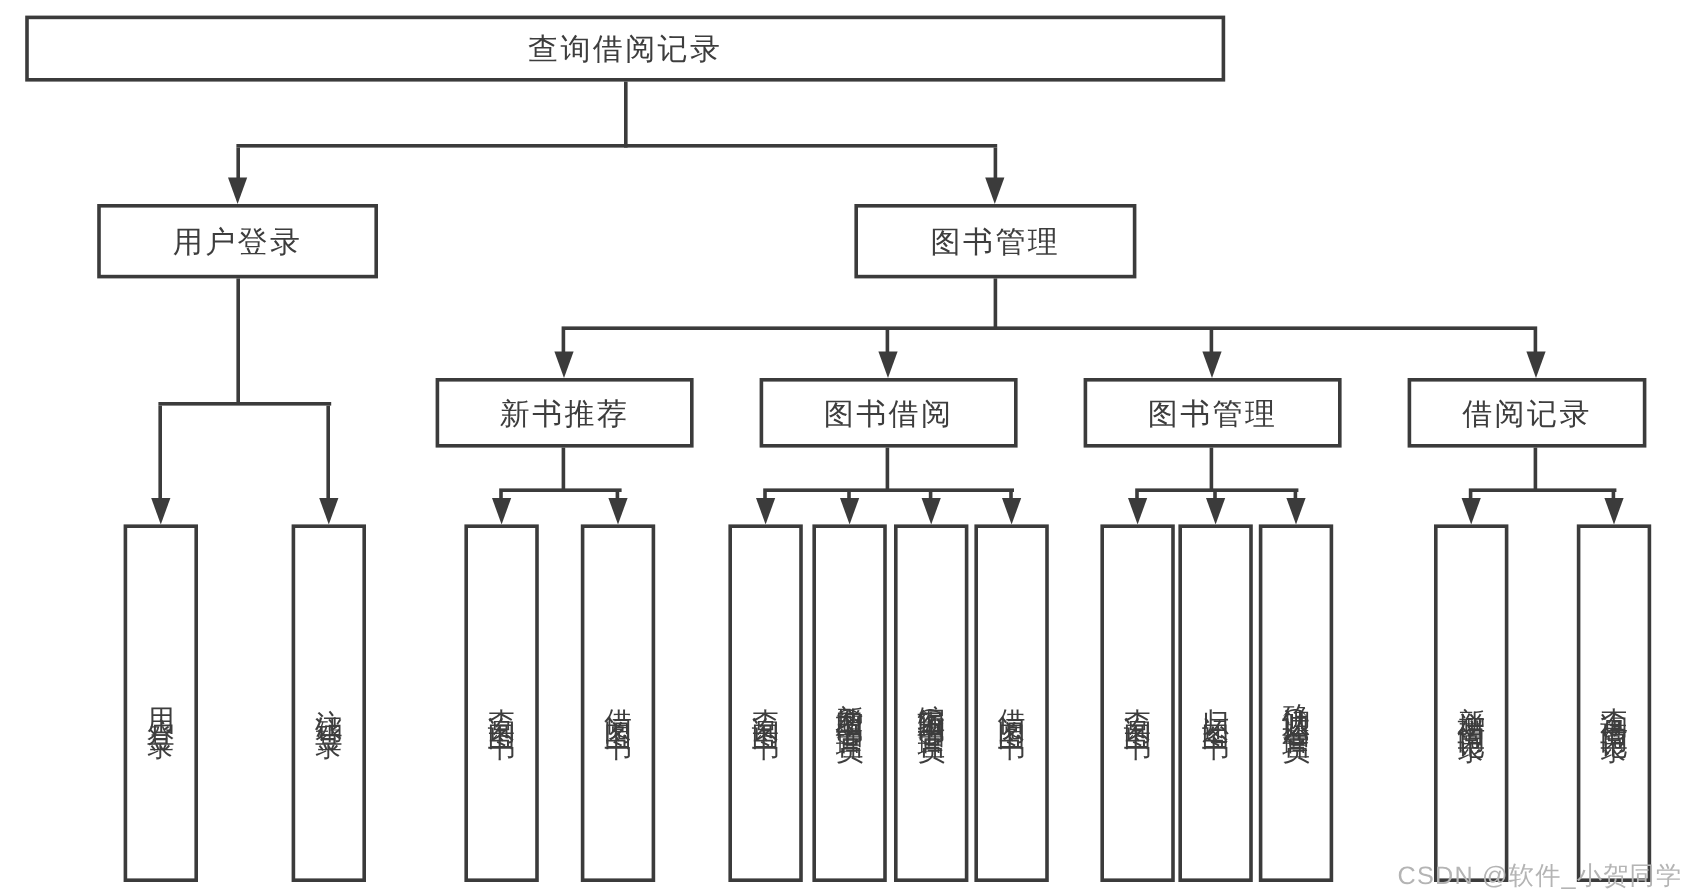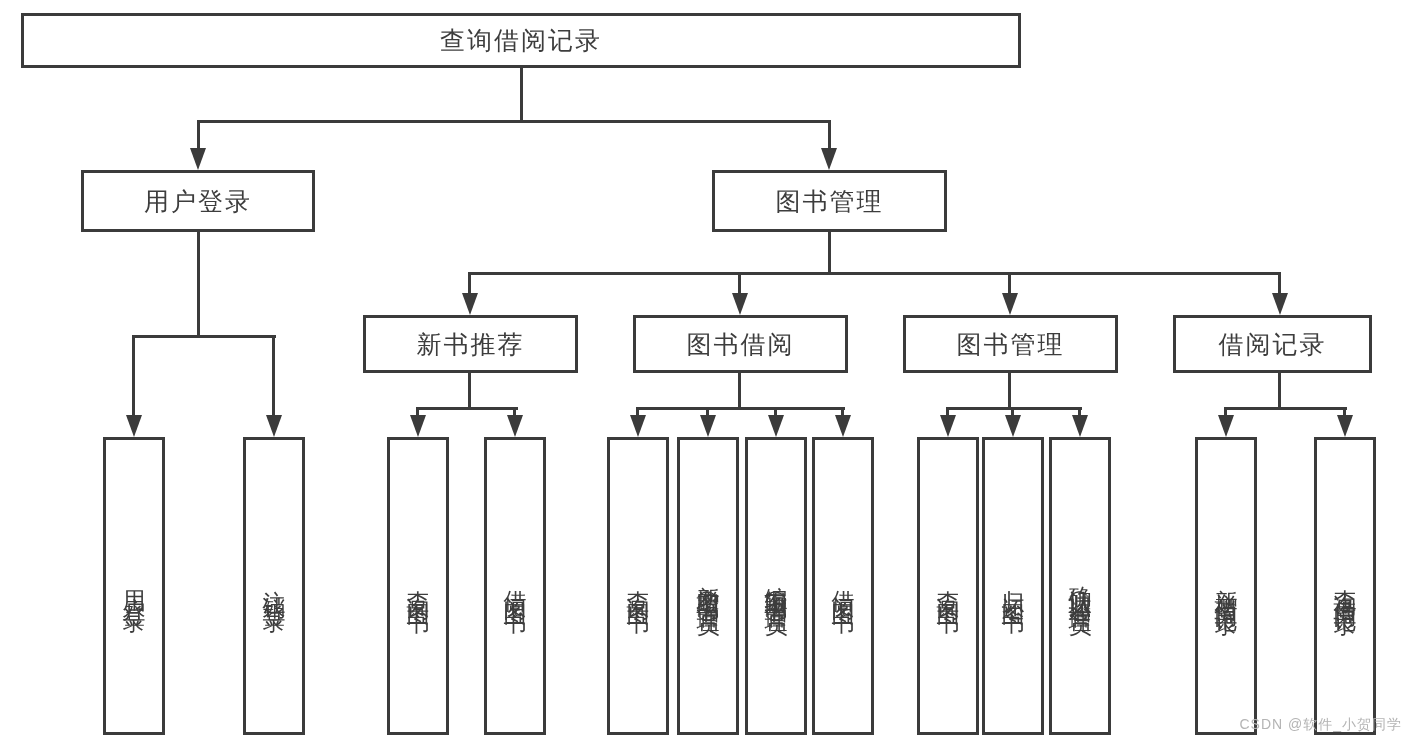--- a/index.html
+++ b/index.html
@@ -53,21 +53,21 @@
     position: absolute;
     width: 0; height: 0;
     border-left: 8px solid transparent;
     border-right: 8px solid transparent;
     border-top: 22px solid var(--line);
   }
   .watermark {
     position: absolute;
     top: 716px;
     right: 3px;
-    font-size: 14px;
+    font-size: 21px;
     color: var(--wm);
     letter-spacing: 1px;
     white-space: nowrap;
   }
 </style>
 </head>
 <body>
 
 <div class="canvas">
 

